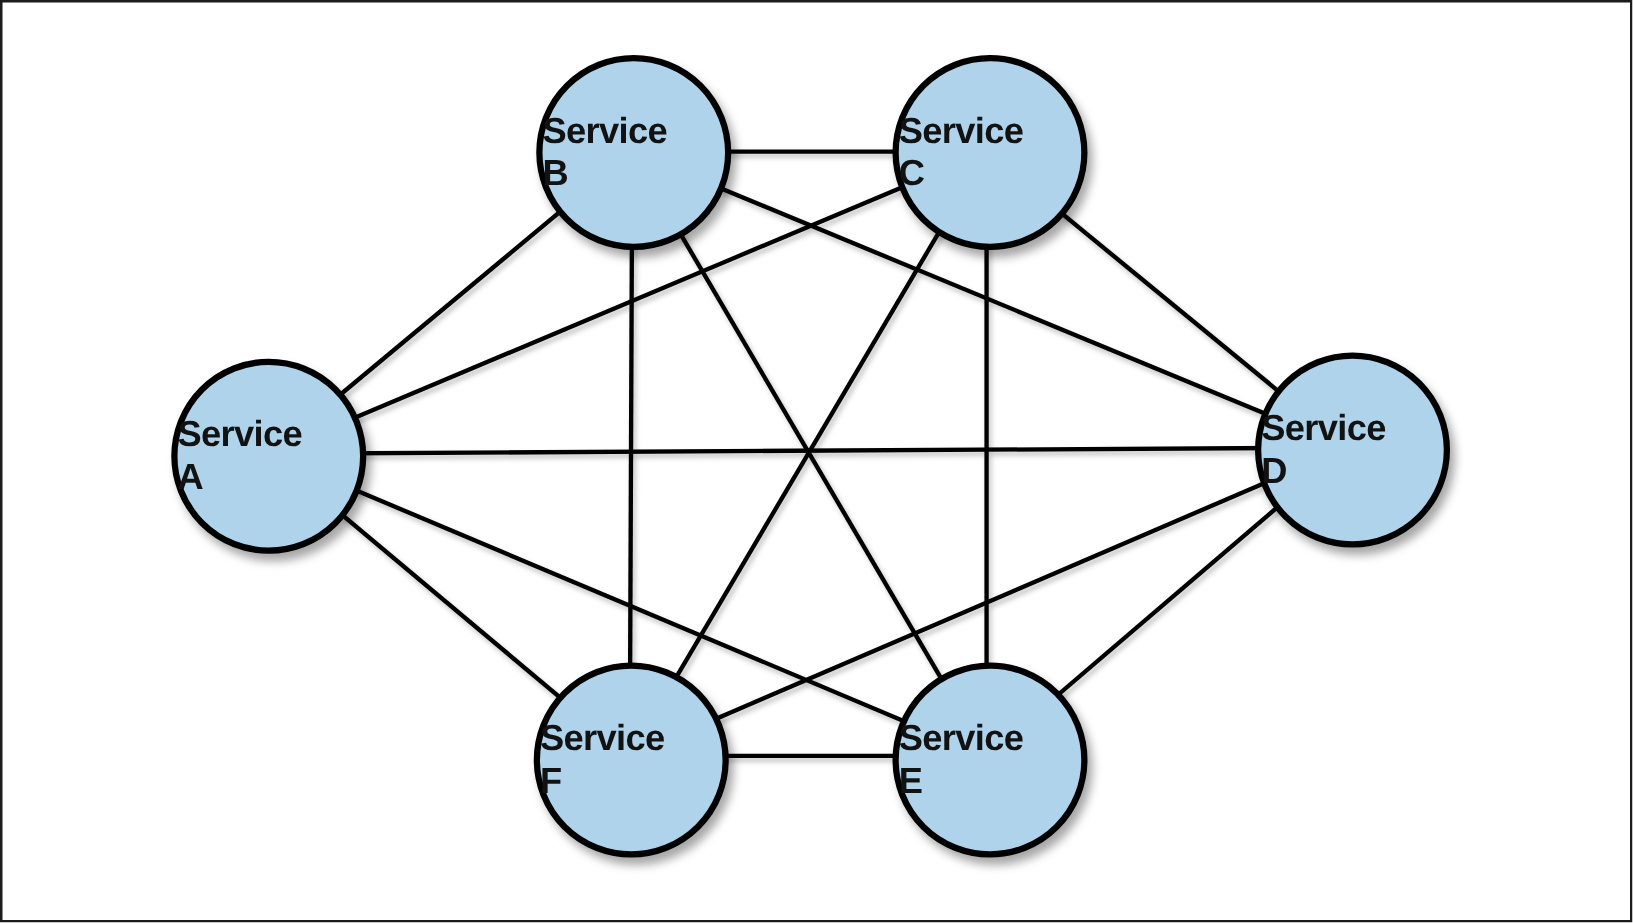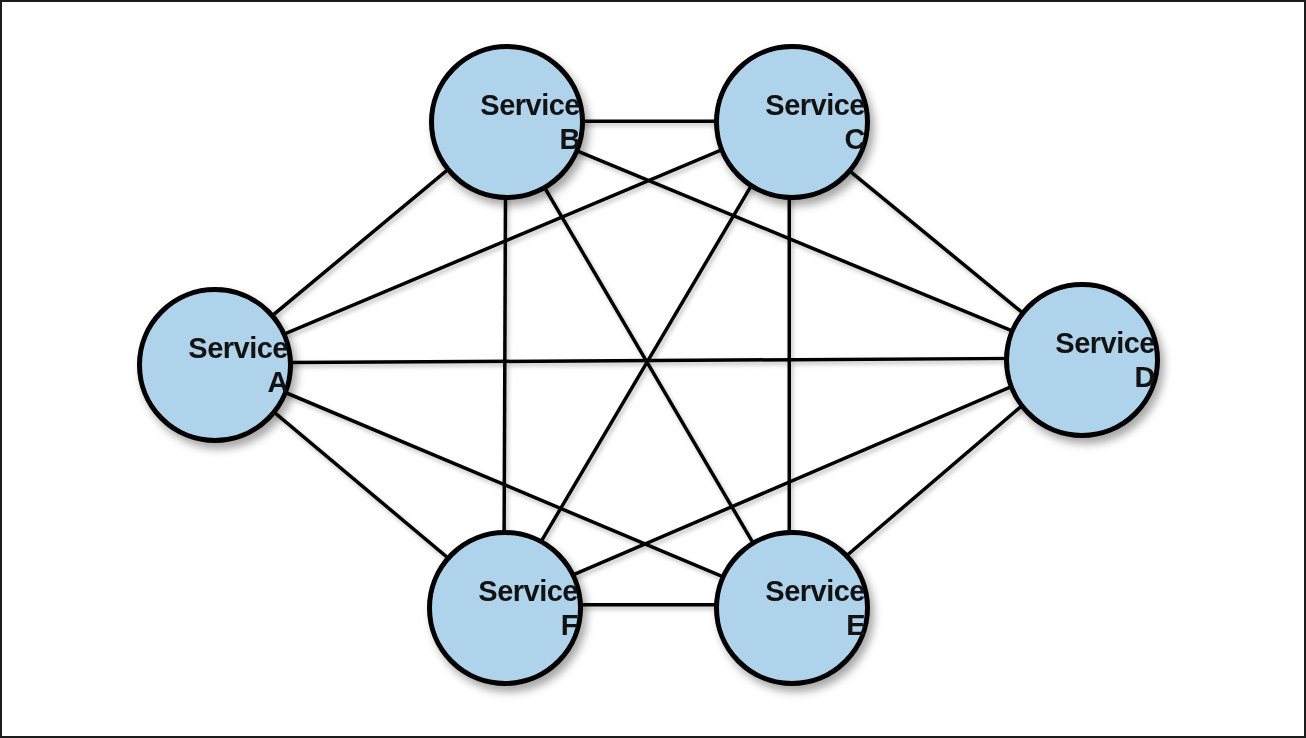--- a/index.html
+++ b/index.html
@@ -28,21 +28,21 @@
   .node {
     position: absolute;
     width: 146px;
     height: 146px;
     border: 5px solid #000000;
     border-radius: 50%;
     background: #aed3ea;
     box-shadow: 4px 6px 8px rgba(0,0,0,0.35);
     display: flex;
     flex-direction: column;
-    align-items: flex-end;
+    align-items: flex-start;
     justify-content: center;
     text-align: center;
   }
   .node span {
     display: block;
     font-size: 29px;
     font-weight: bold;
     letter-spacing: -0.5px;
     line-height: 34px;
     color: #121212;

